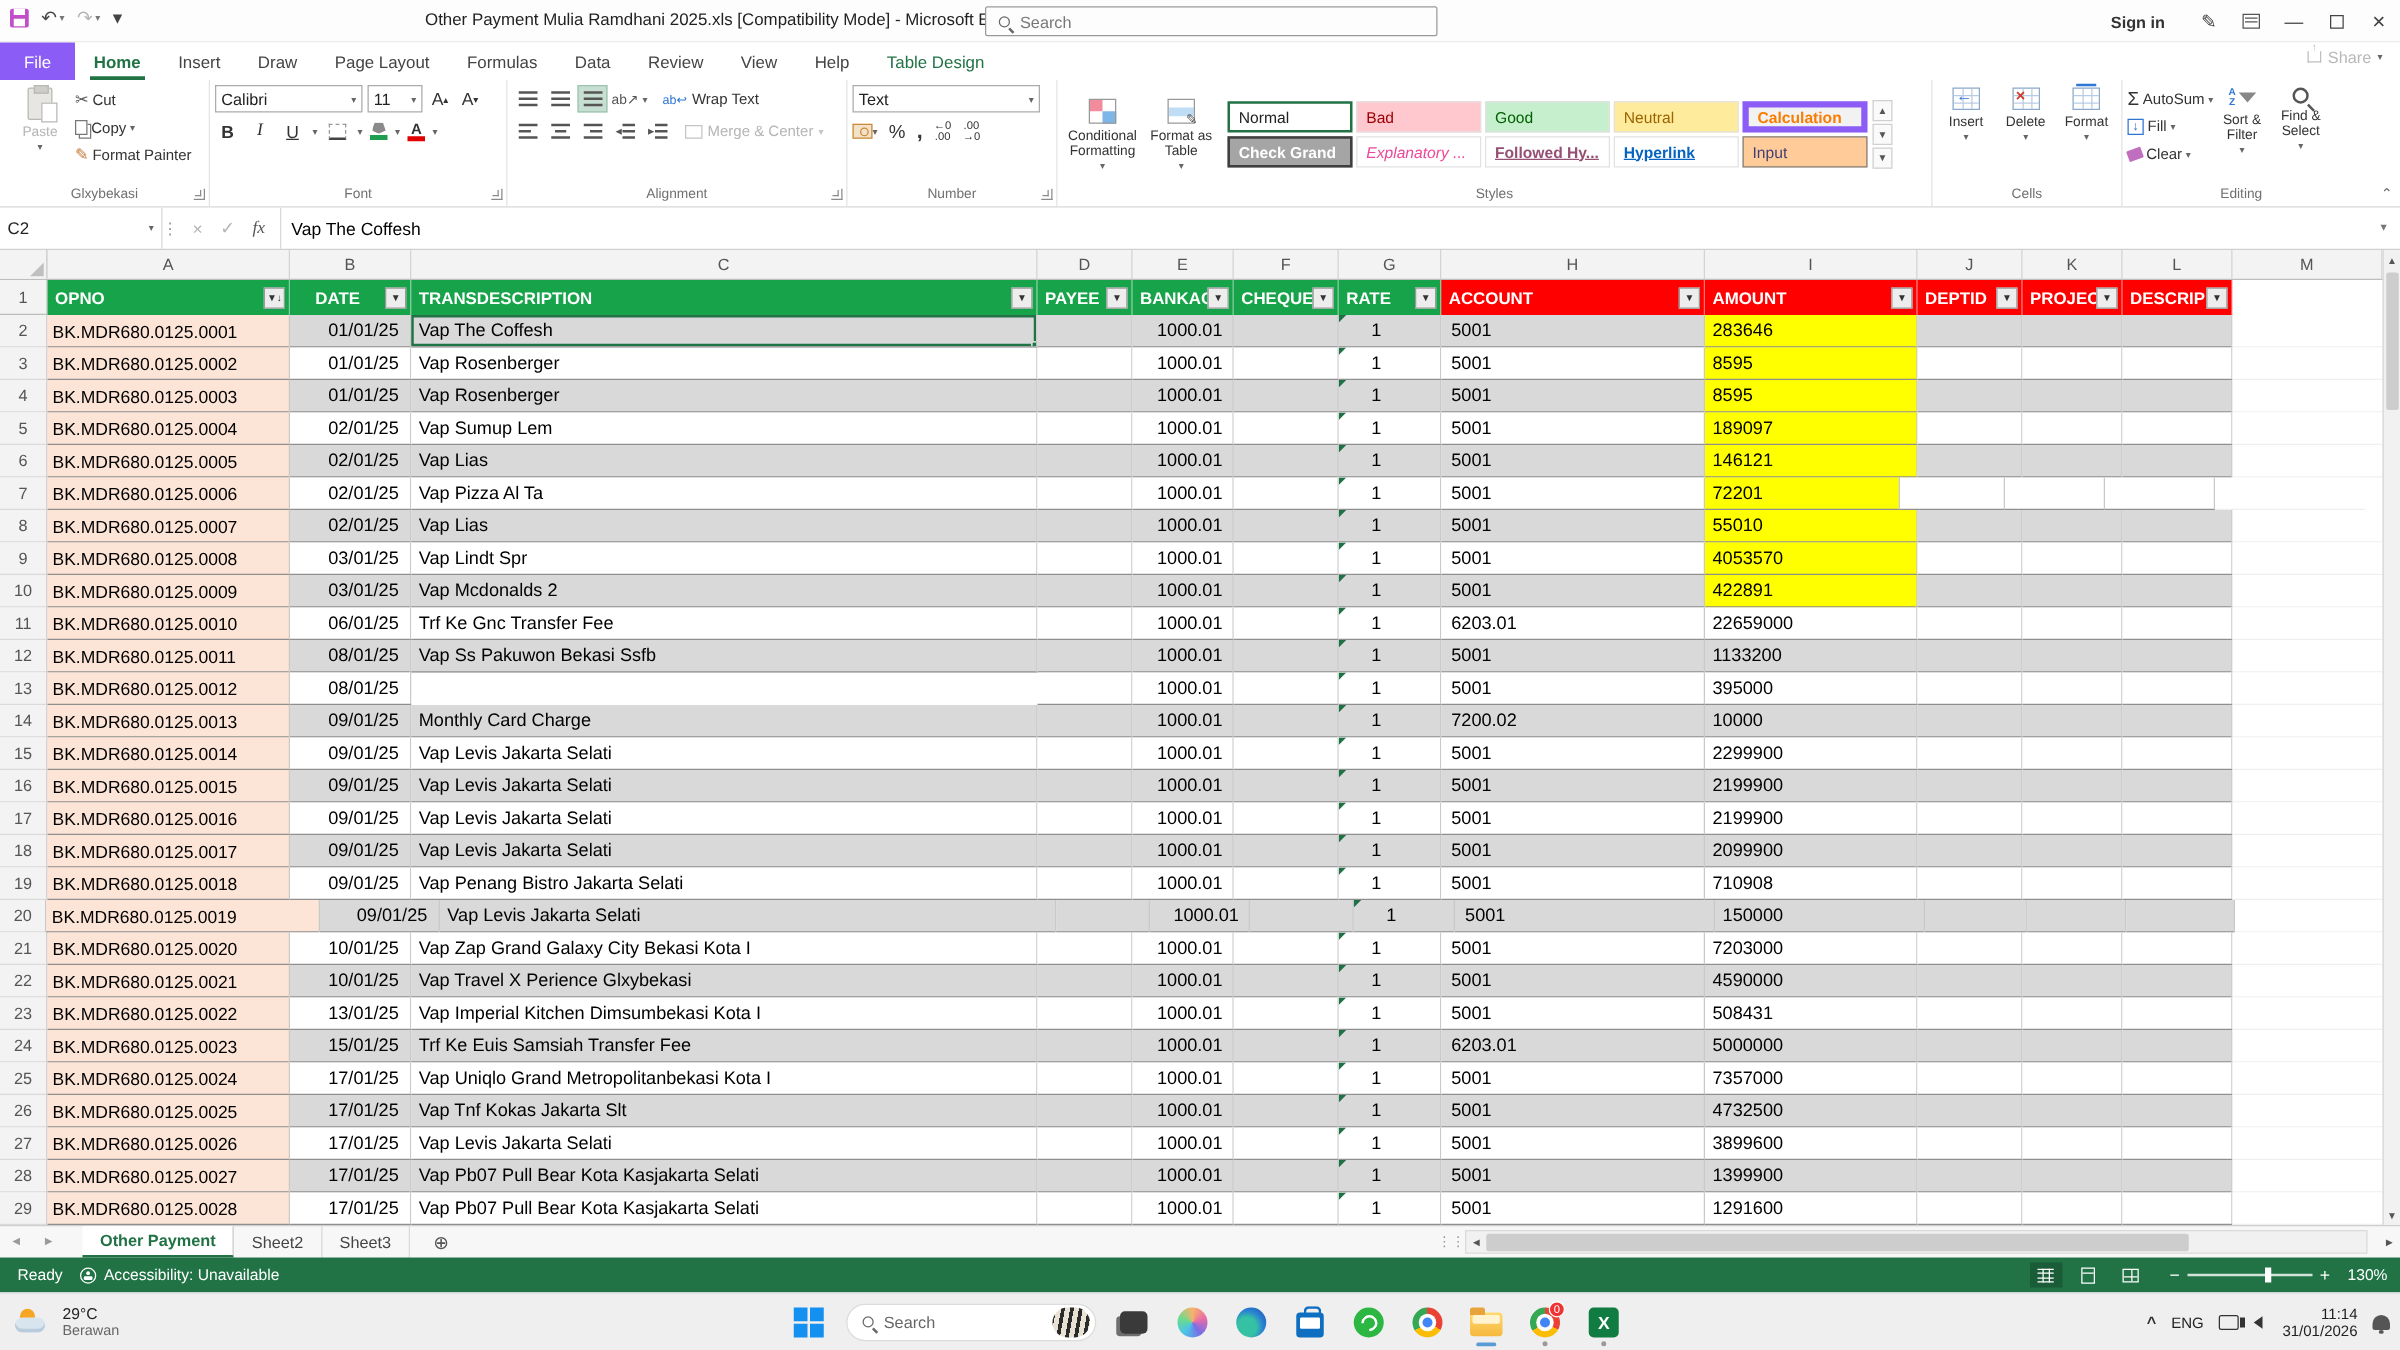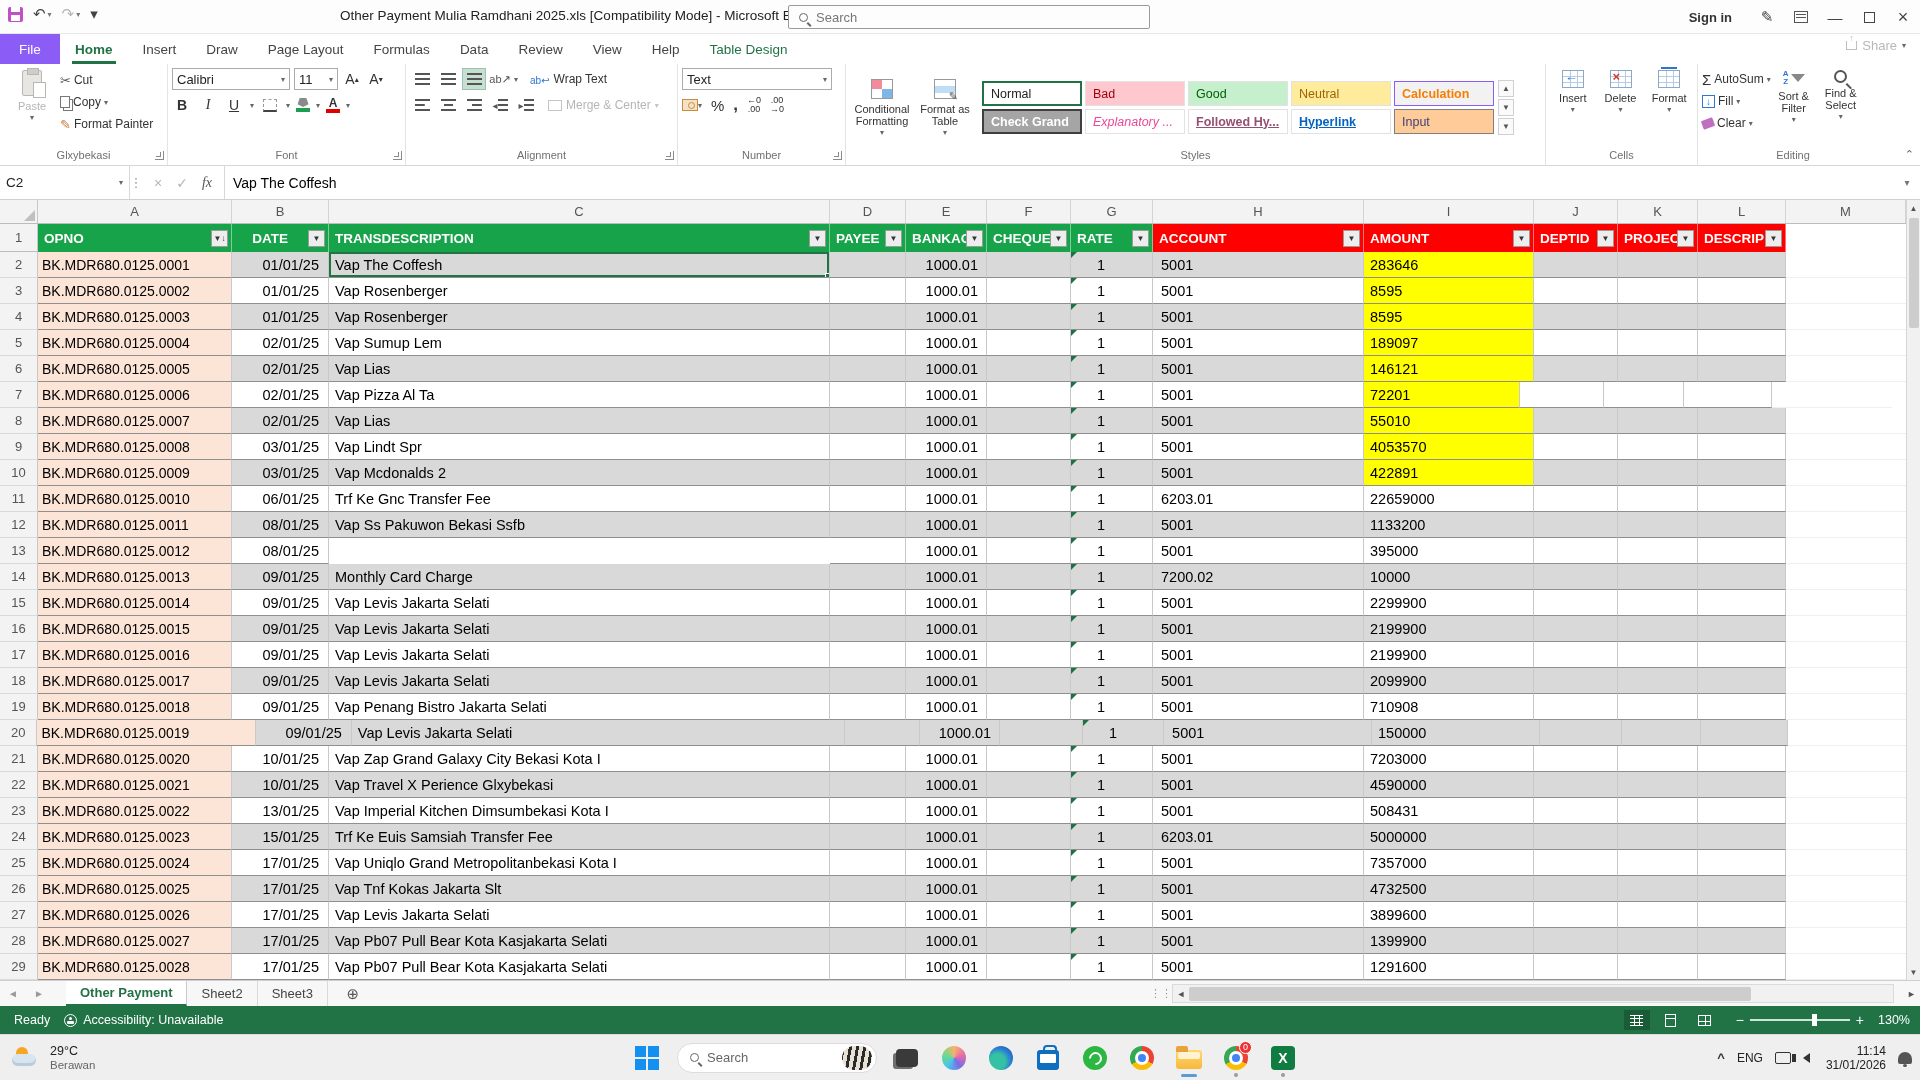--- a/index.html
+++ b/index.html
@@ -92,21 +92,21 @@
     linear-gradient(#7EB6E8,#7EB6E8) 10px 9px/12px 11px no-repeat,#fff;}
   .fatic{width:22px;height:20px;border:1px solid #999;background:
     linear-gradient(#BFDDF5,#BFDDF5) 0 6px/100% 7px no-repeat,#fff;position:relative;}
   .fatic::after{content:"✎";position:absolute;right:-3px;bottom:-4px;font-size:11px;color:#555;}
   #stylegallery{display:grid;grid-template-columns:repeat(5,100px);grid-auto-rows:25px;gap:3px;align-content:center;margin-left:6px;}
   .stylecell{font-size:12.5px;display:flex;align-items:center;padding-left:7px;border:1px solid #E2E2E2;background:#fff;color:#222;white-space:nowrap;overflow:hidden;}
   .st-normal{border:2px solid #217346;}
   .st-bad{background:#FFC7CE;color:#9C0006;}
   .st-good{background:#C6EFCE;color:#006100;}
   .st-neutral{background:#FFEB9C;color:#9C6500;}
-  .st-calc{background:#F2F2F2;color:#FA7D00;border:1px solid #8b5cf6;font-weight:bold;}
+  .st-calc{background:#F2F2F2;color:#FA7D00;border:5px solid #8b5cf6;font-weight:bold;}
   .st-check{background:#A5A5A5;color:#fff;border:2px solid #3F3F3F;font-weight:bold;}
   .st-expl{color:#ec4899;font-style:italic;}
   .st-followed{color:#954F72;text-decoration:underline;font-weight:bold;}
   .st-hyper{color:#0563C1;text-decoration:underline;font-weight:bold;}
   .st-input{background:#FFCC99;color:#3F3F76;border:1px solid #7F7F7F;}
   .galscroll{display:flex;flex-direction:column;justify-content:center;gap:2px;margin-left:4px;}
   .galscroll span{width:16px;height:17px;border:1px solid #D0D0D0;display:flex;align-items:center;justify-content:center;font-size:8px;color:#555;background:#FAFAFA;}
   
   .tblic{width:22px;height:18px;border:1px solid #8aa8c8;background:
     linear-gradient(#fff,#fff) 0 0/100% 100%,#fff;position:relative;}

